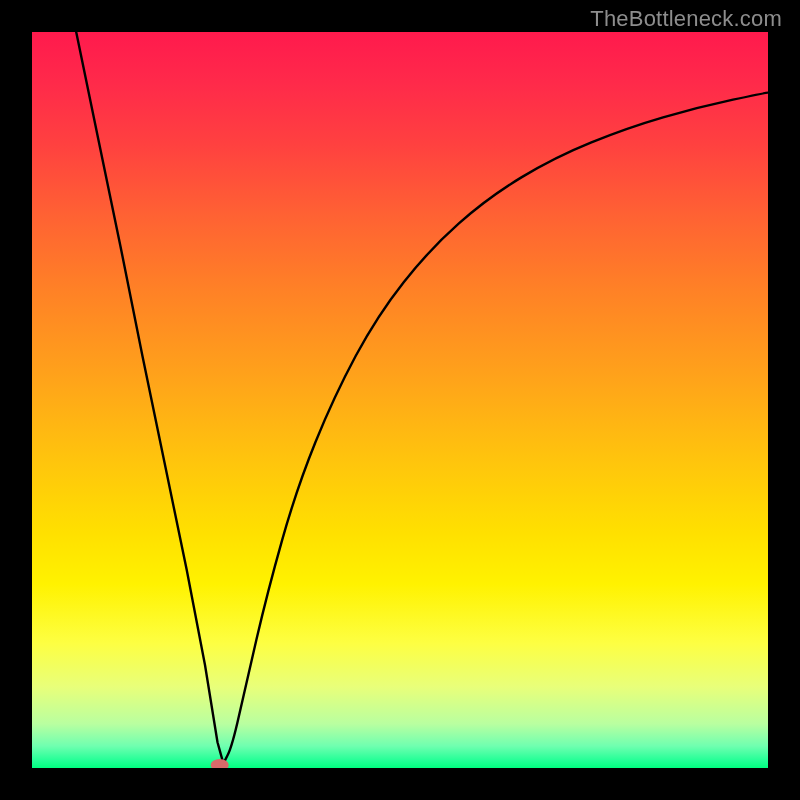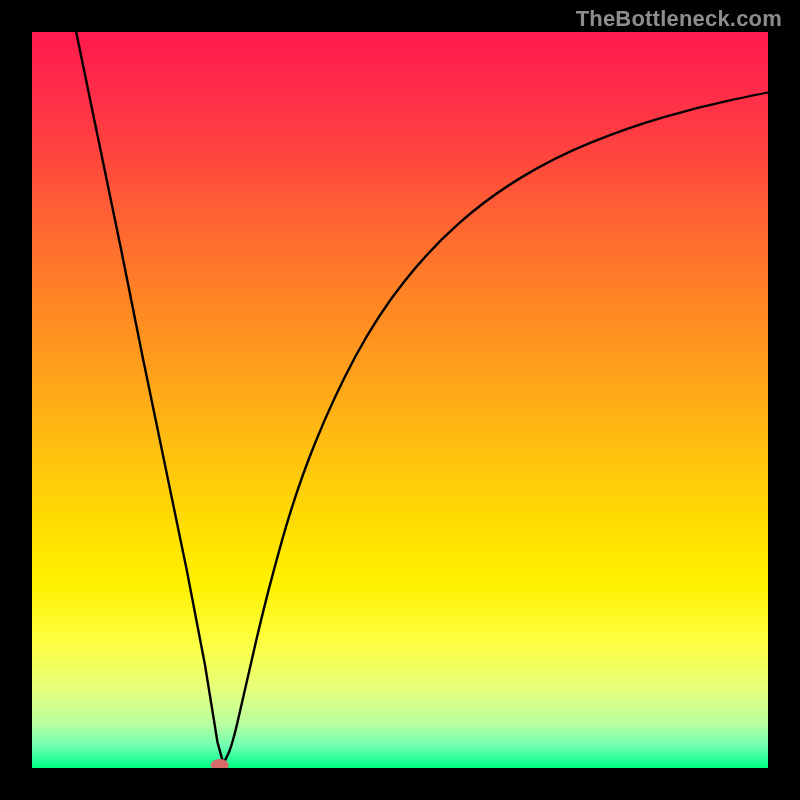--- a/index.html
+++ b/index.html
@@ -49,21 +49,21 @@
     left: 0;
     width: 736px;
     height: 736px;
   }
   .watermark {
     position: absolute;
     top: 6px;
     right: 18px;
     color: #8d8d8d;
     font-size: 22px;
-    font-weight: 700;
+    font-weight: 400;
     letter-spacing: 0.2px;
     user-select: none;
   }
 </style>
 </head>
 <body>
 
 <div class="frame">
 
   <div class="watermark">TheBottleneck.com</div>

